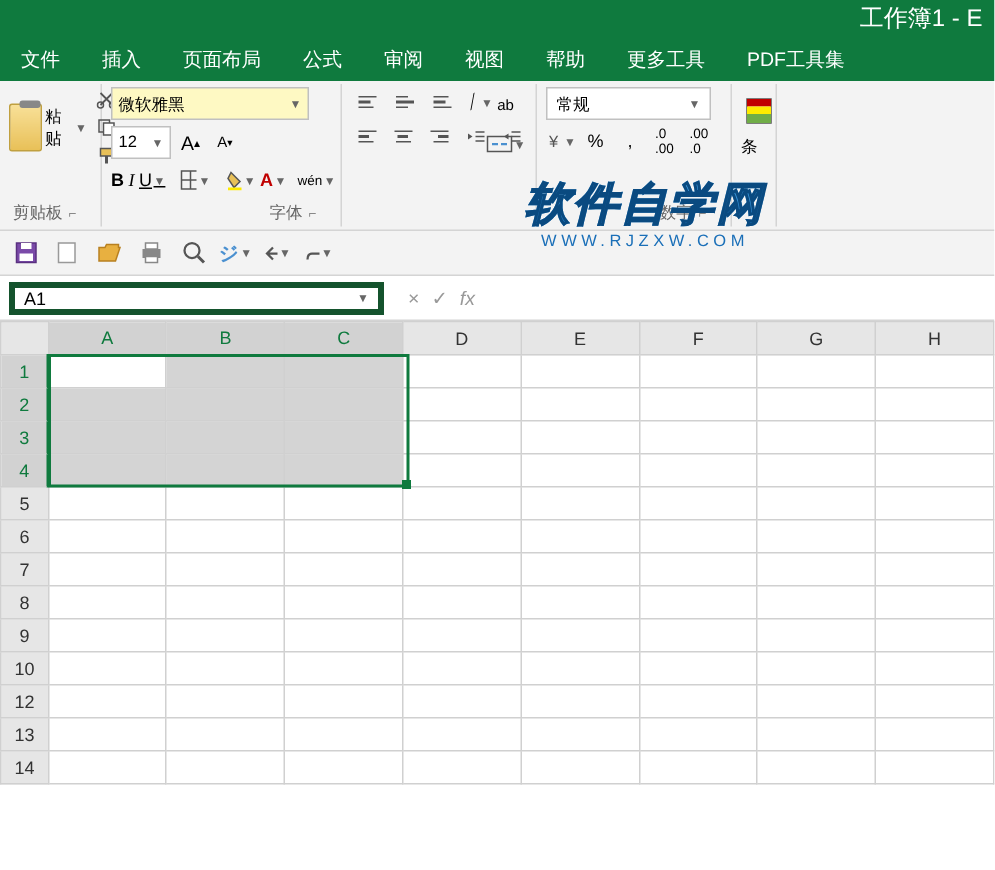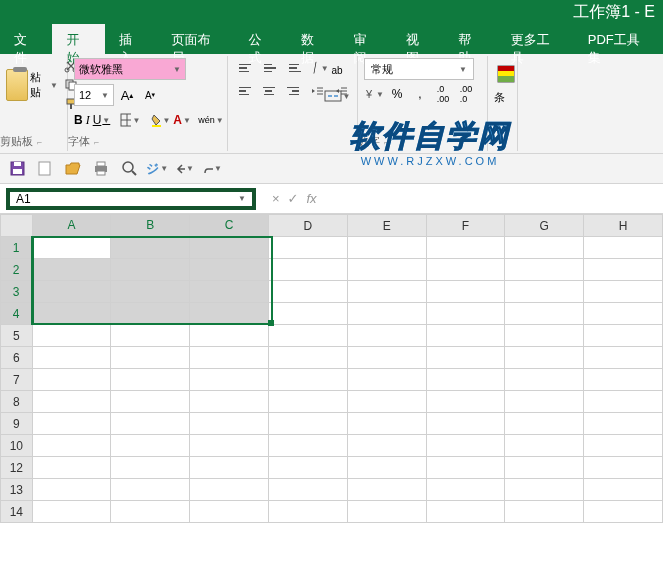--- a/index.html
+++ b/index.html
@@ -7,35 +7,35 @@
     
     .titlebar { background: #0f7a3e; color: #fff; height: 24px; display: flex; align-items: center; justify-content: center; font-size: 16px; padding: 0 8px; }
     .titlebar-text { position: absolute; right: 8px; }
     
     .tabs { background: #0f7a3e; display: flex; height: 30px; }
     .tab { padding: 7px 14px; color: #fff; cursor: pointer; font-size: 13px; }
     .tab.active { background: #f3f3f3; color: #0f7a3e; }
     
     .ribbon { background: #f3f3f3; border-bottom: 1px solid #d4d4d4; height: 100px; display: flex; padding: 2px 0; }
     .ribbon-group { border-right: 1px solid #d4d4d4; padding: 2px 6px; display: flex; flex-direction: column; position: relative; }
-    .ribbon-group-label { text-align: left; font-size: 11px; color: #666; position: absolute; bottom: 2px; left: 0; right: 4px; font-family: Liberation Serif, serif; }
+    .ribbon-group-label { text-align: right; font-size: 11px; color: #666; position: absolute; bottom: 2px; left: 0; right: 16px; }
     .ribbon-group-label .exp { font-size: 9px; margin-left: 4px; color: #888; }
     
     .clipboard-group { width: 68px; }
     .paste-btn { display: flex; flex-direction: row; align-items: center; gap: 2px; }
     .paste-icon { width: 28px; height: 32px; background: linear-gradient(#f8e098, #e8c058); border: 1px solid #c0a040; border-radius: 2px; position: relative; }
     .paste-icon::before { content: ''; position: absolute; top: -3px; left: 6px; width: 14px; height: 5px; background: #888; border-radius: 2px; }
     .paste-label { font-size: 11px; }
     .clip-side { display: flex; flex-direction: column; gap: 3px; margin-left: 2px; }
     .clip-small { width: 18px; height: 16px; display: flex; align-items: center; justify-content: center; }
     .clipboard-row { display: flex; gap: 2px; }
     
     .font-group { width: 160px; }
     .font-row1 { display: flex; gap: 4px; align-items: center; margin-bottom: 4px; }
-    .font-name { width: 112px; height: 22px; border: 1px solid #c0c0c0; background: #f9a8d4; font-size: 11px; padding: 2px 4px; display: flex; align-items: center; justify-content: space-between; }
+    .font-name { width: 132px; height: 22px; border: 1px solid #c0c0c0; background: #fef9c3; font-size: 11px; padding: 2px 4px; display: flex; align-items: center; justify-content: space-between; }
     .font-size { width: 40px; height: 22px; border: 1px solid #c0c0c0; background: #fff; font-size: 11px; padding: 2px 4px; display: flex; align-items: center; justify-content: space-between; }
     .font-row2, .font-row3 { display: flex; gap: 3px; align-items: center; }
     .fbtn { width: 20px; height: 20px; display: flex; align-items: center; justify-content: center; cursor: pointer; font-size: 12px; }
     .fbtn.bold { font-weight: bold; }
     .fbtn.italic { font-style: italic; font-family: serif; }
     .fbtn.underline { text-decoration: underline; }
     .sep { width: 1px; height: 18px; background: #d0d0d0; margin: 0 2px; }
     .dd { font-size: 8px; color: #666; margin-left: 1px; }
     .grow-a { font-size: 13px; }
     .shrink-a { font-size: 10px; }
@@ -83,25 +83,23 @@
   </style>
 </head>
 <body>
 
 <div class="titlebar">
   <span class="titlebar-text">工作簿1 - E</span>
 </div>
 
 <div class="tabs">
   <div class="tab">文件</div>
-  <div class="tab active">开始</div>
   <div class="tab">插入</div>
   <div class="tab">页面布局</div>
   <div class="tab">公式</div>
-  <div class="tab">数据</div>
   <div class="tab">审阅</div>
   <div class="tab">视图</div>
   <div class="tab">帮助</div>
   <div class="tab">更多工具</div>
   <div class="tab">PDF工具集</div>
 </div>
 
 <div class="ribbon">
   <div class="ribbon-group clipboard-group">
     <div class="clipboard-row">

